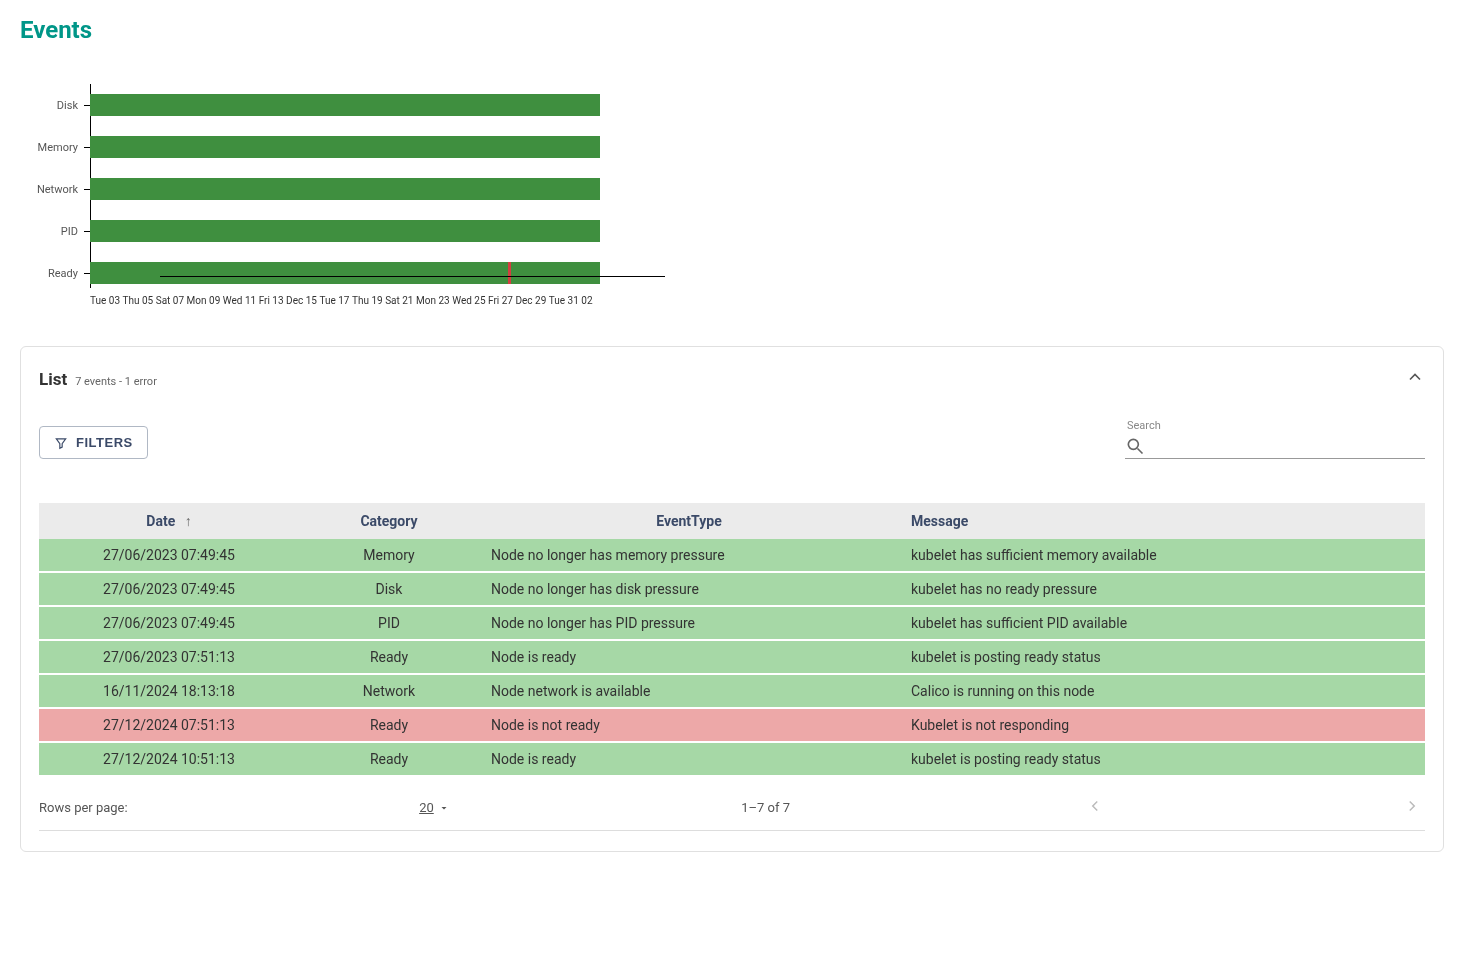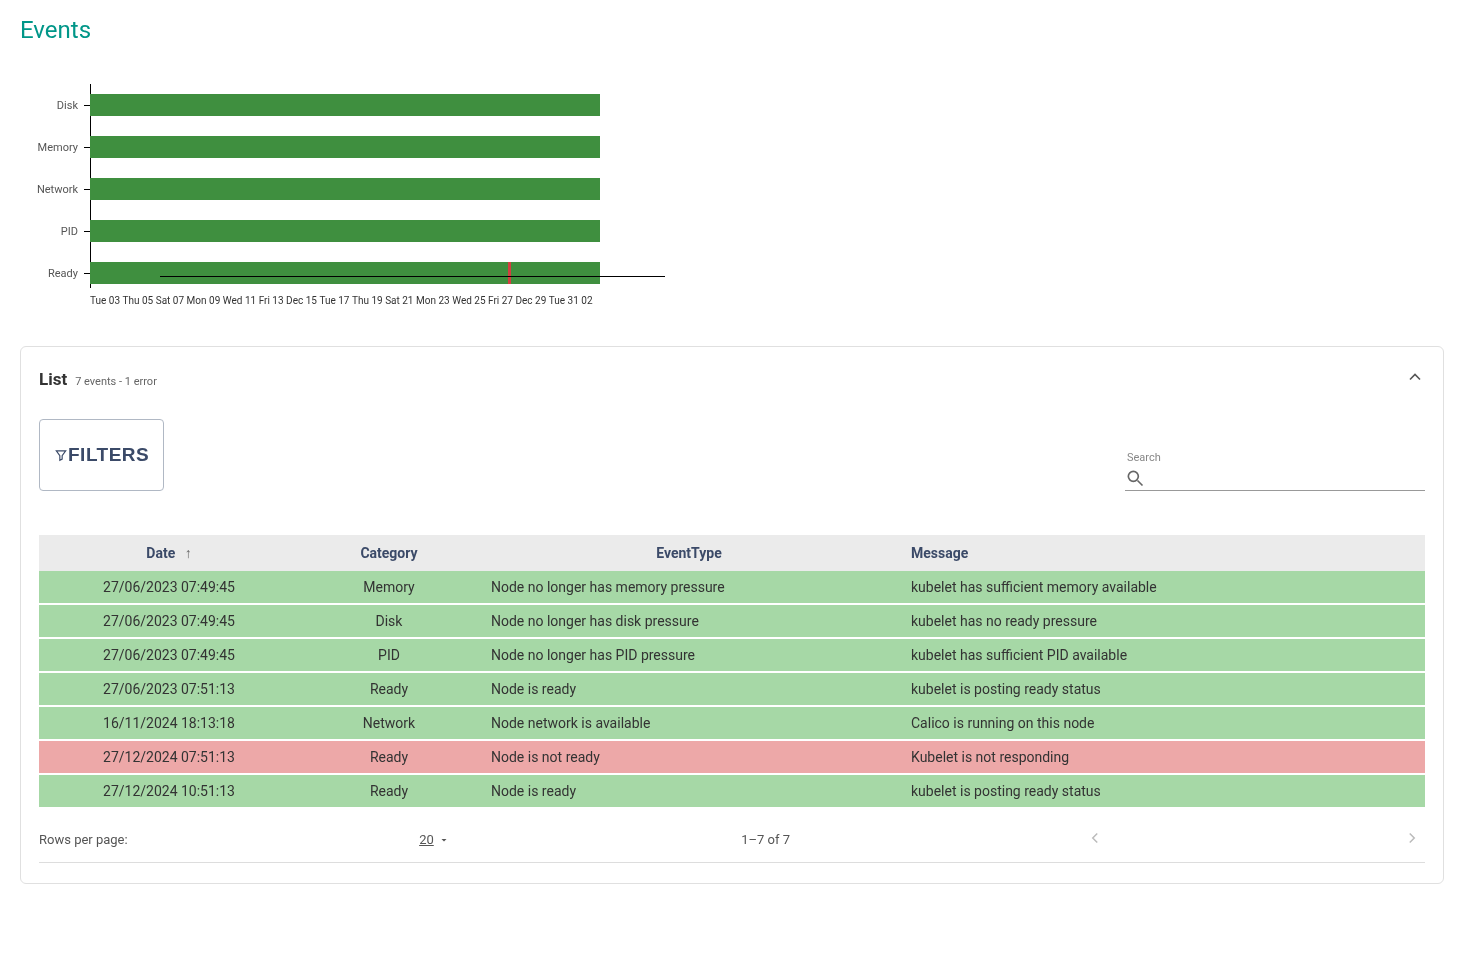--- a/index.html
+++ b/index.html
@@ -1,38 +1,38 @@
 <!DOCTYPE html>
 <html><head>
 <meta charset="utf-8">
 <style>
   * { box-sizing: border-box; margin: 0; padding: 0; }
   body { font-family: -apple-system, BlinkMacSystemFont, "Segoe UI", Roboto, Helvetica, Arial, sans-serif; background: #fff; color: #333; }
   .page { padding: 16px 20px; }
-  .page-title { color: #009688; font-size: 24px; font-weight: 400; margin-bottom: 40px; }
+  .page-title { color: #009688; font-size: 24px; font-weight: 700; margin-bottom: 40px; }
   .section-title { font-size: 17px; font-weight: 700; color: #333; margin-bottom: 12px; }
   .timeline-wrap { margin-bottom: 40px; }
   .timeline { position: relative; width: 580px; }
   .timeline-row { display: flex; align-items: center; height: 42px; }
   .timeline-label { width: 64px; font-size: 11px; color: #555; text-align: right; padding-right: 6px; }
   .timeline-tick { width: 6px; height: 1px; background: #000; }
   .timeline-bar-track { flex: 1; height: 22px; position: relative; }
   .timeline-bar { position: absolute; left: 0; right: 0; top: 0; bottom: 0; background: #3f8f3f; }
   .timeline-bar .marker { position: absolute; top: 0; bottom: 0; width: 3px; background: #d34040; }
   .timeline-axis { position: absolute; left: 70px; top: 0; bottom: 18px; width: 1px; background: #000; }
   .timeline-baseline { position: absolute; left: 70px; right: 0; bottom: 18px; height: 1px; background: #000; }
   .x-ticks { display: flex; margin-left: 70px; width: 505px; font-size: 10px; color: #333; white-space: nowrap; }
   .x-ticks span { flex: 1 0 auto; }
   .card { border: 1px solid #e0e0e0; border-radius: 6px; padding: 20px 18px; }
   .card-header { display: flex; align-items: center; justify-content: space-between; margin-bottom: 28px; }
   .list-title { font-size: 17px; font-weight: 700; color: #333; }
   .list-sub { font-size: 11px; font-weight: 400; color: #666; margin-left: 4px; }
   .chevron-up { cursor: pointer; color: #555; }
   .toolbar { display: flex; align-items: flex-end; justify-content: space-between; margin-bottom: 18px; }
-  .filters-btn { display: inline-flex; align-items: center; border: 1px solid #b0b8c4; color: #3b4a68; background: #fff; padding: 24px 14px; border-radius: 4px; font-size: 19px; font-weight: 600; letter-spacing: 0.5px; cursor: pointer; }
+  .filters-btn { display: inline-flex; align-items: center; gap: 8px; border: 1px solid #b0b8c4; color: #3b4a68; background: #fff; padding: 8px 14px; border-radius: 4px; font-size: 13px; font-weight: 600; letter-spacing: 0.5px; cursor: pointer; }
   .filters-btn svg { width: 14px; height: 14px; }
   .search-group { width: 300px; }
   .search-label { font-size: 11px; color: #888; display: block; margin-bottom: 2px; padding-left: 2px; }
   .search-field { display: flex; align-items: center; border-bottom: 1px solid #999; padding: 2px 0; }
   .search-field svg { width: 20px; height: 20px; color: #666; margin-right: 6px; }
   .search-input { border: none; outline: none; font-size: 14px; flex: 1; background: transparent; }
   table { width: 100%; border-collapse: collapse; margin-top: 44px; }
   thead th { background: #ebebeb; color: #3b4a68; font-weight: 700; font-size: 14px; padding: 10px 12px; text-align: left; }
   thead th.center { text-align: center; }
   thead th .sort-icon { font-size: 14px; margin-left: 6px; color: #666; }

